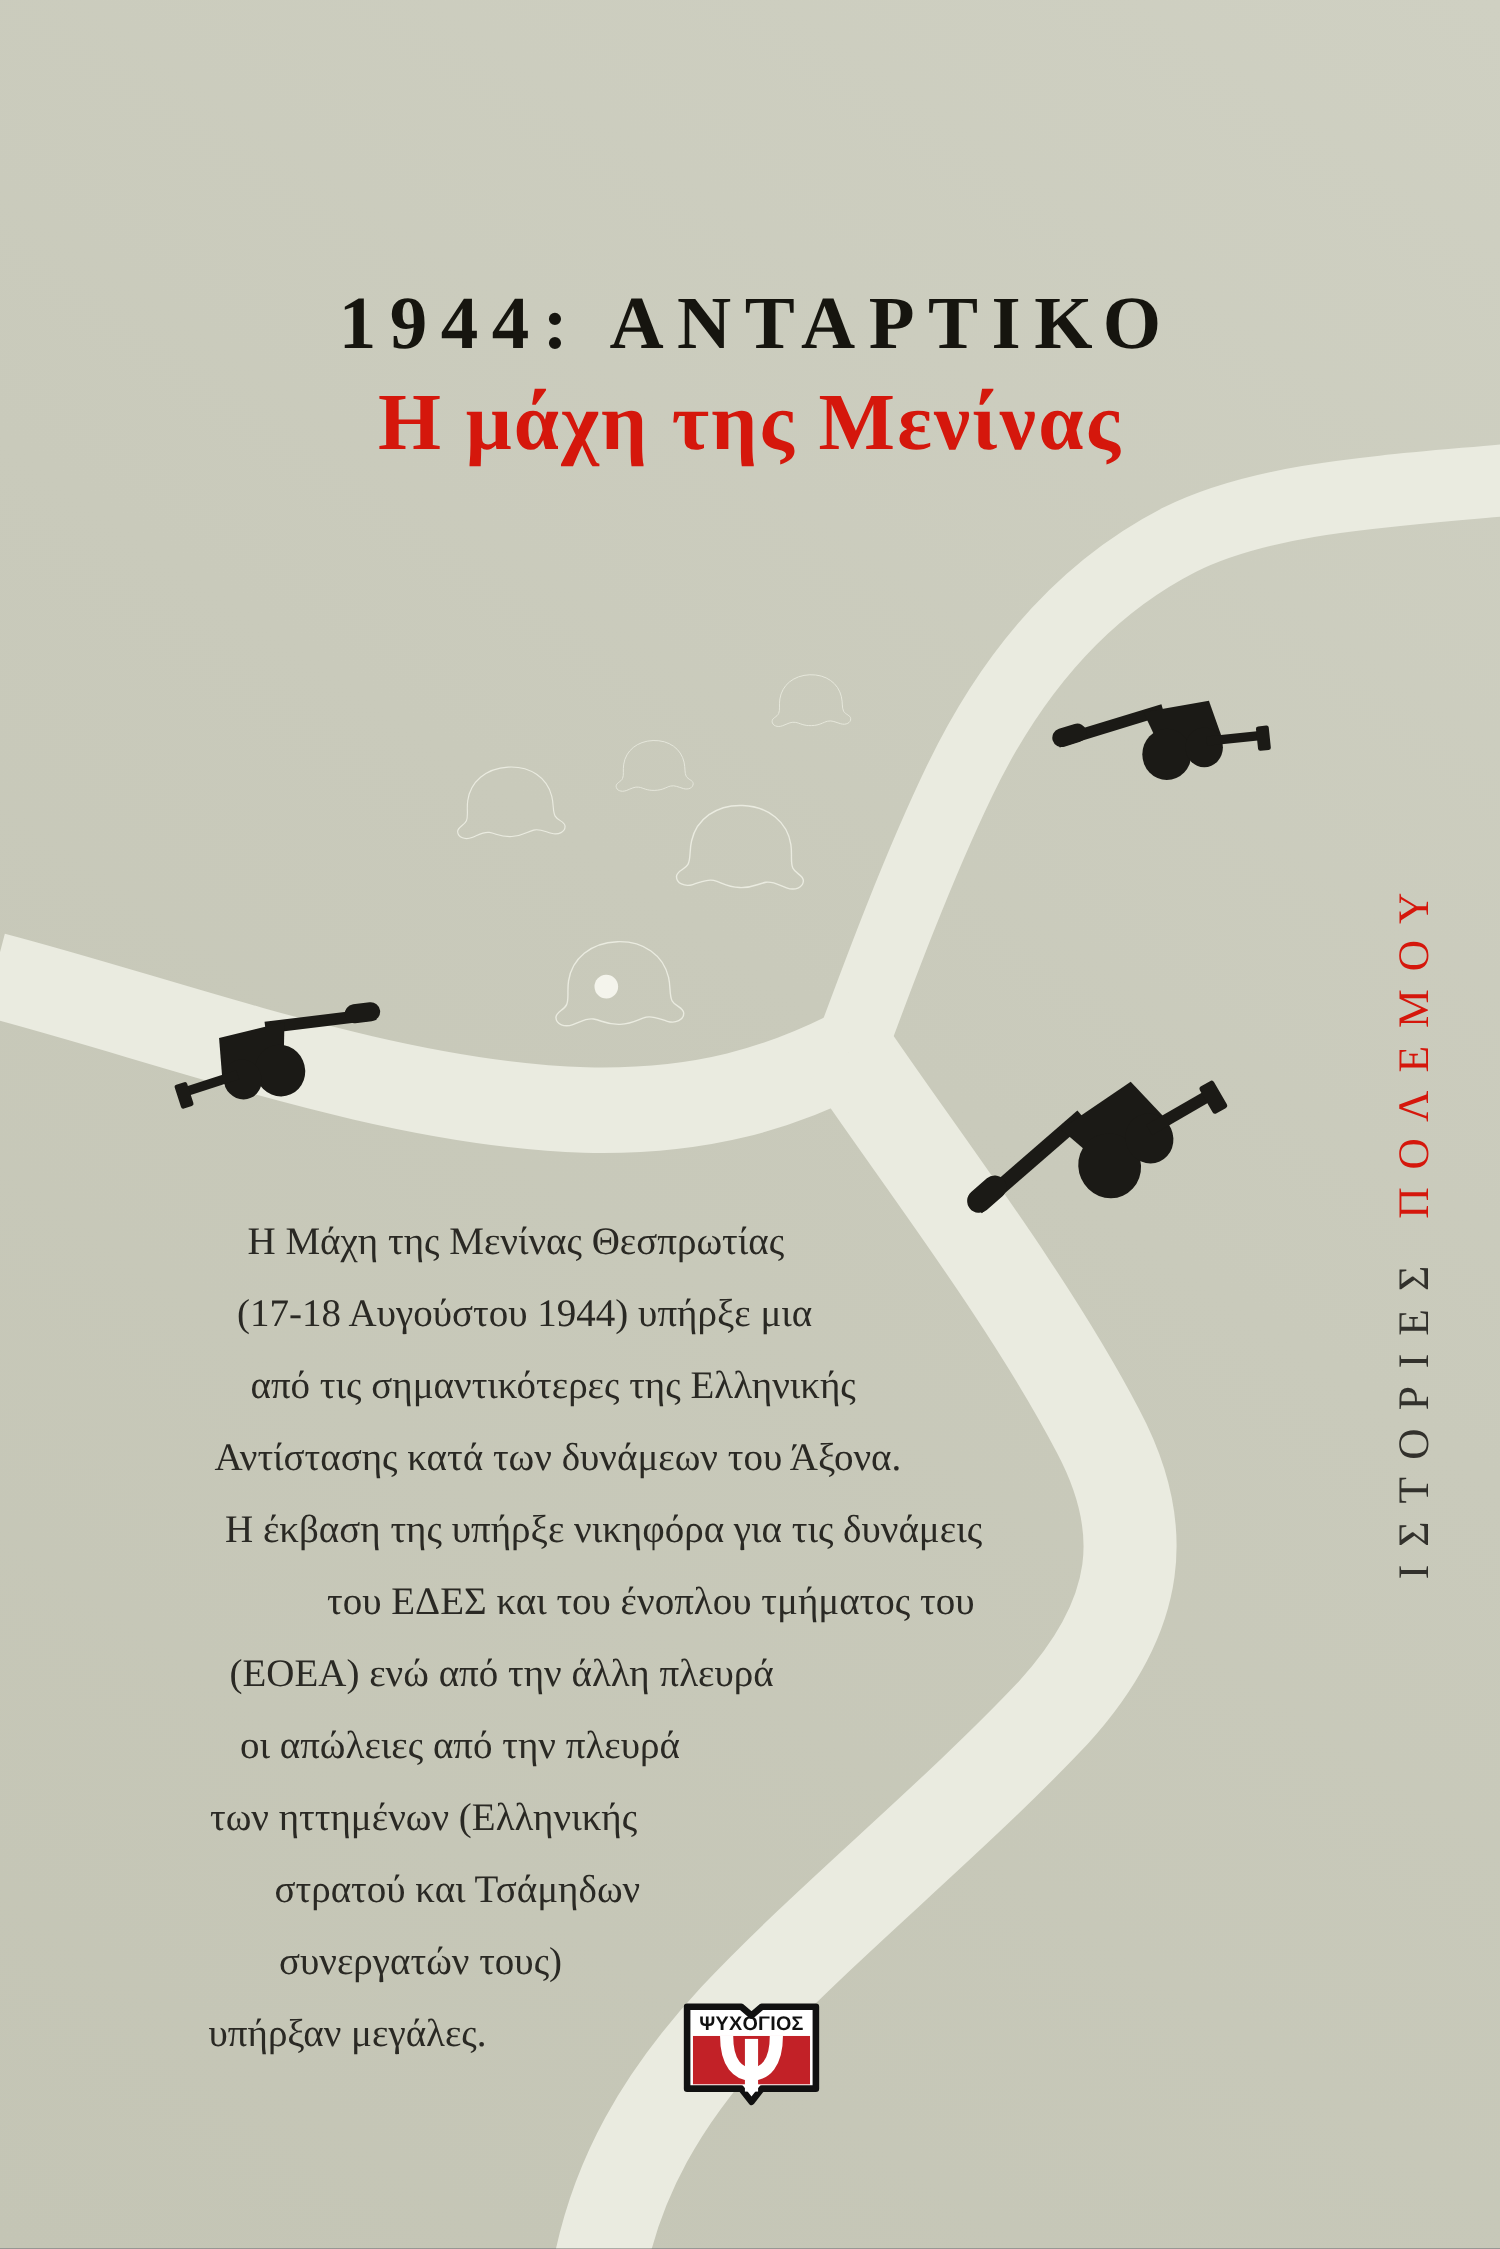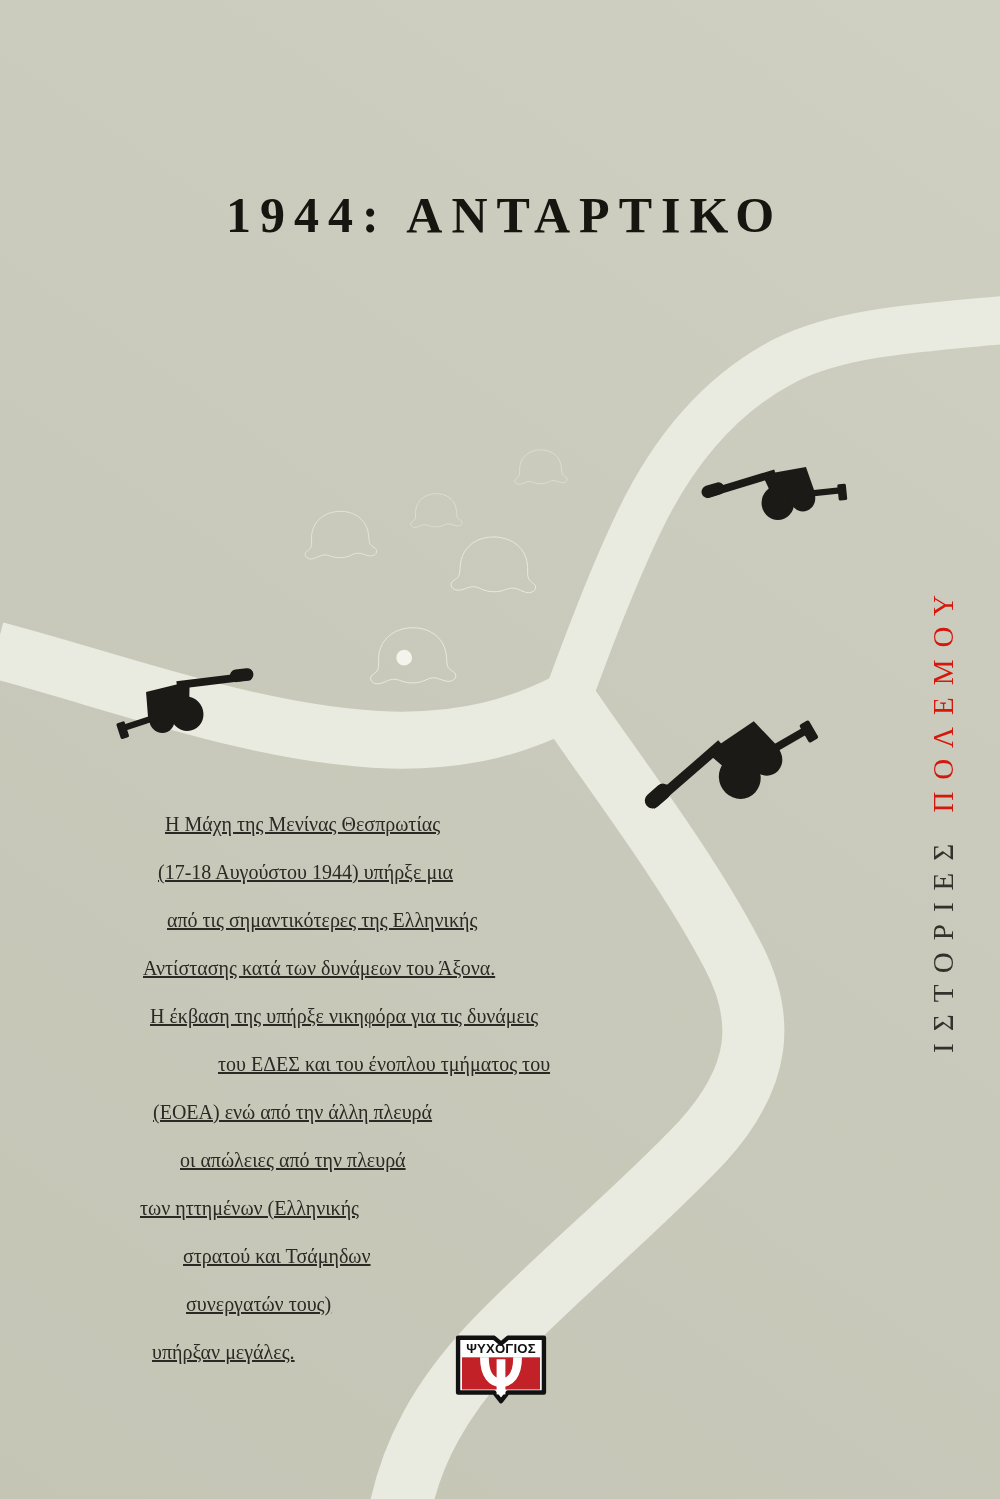--- a/index.html
+++ b/index.html
@@ -28,21 +28,21 @@
   .title{
     position:absolute;left:0;top:186px;width:100%;text-align:center;
     font-size:50px;font-weight:600;letter-spacing:9px;color:var(--title-black);
     text-indent:9px;
   }
   .subtitle{
     position:absolute;left:0;top:250px;width:100%;text-align:center;
     font-size:54px;font-weight:600;letter-spacing:1.5px;color:var(--text-red);
   }
   .blurb-line{
-    position:absolute;font-size:20px;color:var(--body-text);white-space:nowrap;text-decoration:underline;
+    position:absolute;font-size:26px;color:var(--body-text);white-space:nowrap;
   }
   .side{
     position:absolute;left:695px;top:800px;width:500px;height:36px;
     transform:rotate(-90deg);text-align:center;white-space:nowrap;
     font-size:29px;letter-spacing:12px;
   }
   .side .s1{color:var(--author-gray);}
   .side .s2{color:var(--text-red);}
   .logo{position:absolute;left:452px;top:1330px;width:98px;height:80px;}
   .logo svg{width:100%;height:100%;}
@@ -106,34 +106,35 @@
       <use href="#cannon"></use>
     </svg>
   <svg class="cannon" viewBox="0 0 190 110" style="left:108px;top:652px;width:150px;height:87px;transform:rotate(-24deg) scaleX(-1);">
       <use href="#cannon"></use>
     </svg>
   <svg class="cannon" viewBox="0 0 190 110" style="left:632px;top:704px;width:188px;height:109px;transform:rotate(-24deg);">
       <use href="#cannon"></use>
     </svg>
 
   <div class="title">1944: ΑΝΤΑΡΤΙΚΟ</div>
+  <div class="subtitle">Η μάχη της Μενίνας</div>
 
   <div>
     <div class="blurb-line" style="left:165px;top:813px;">Η Μάχη της Μενίνας Θεσπρωτίας</div>
     <div class="blurb-line" style="left:158px;top:861px;">(17-18 Αυγούστου 1944) υπήρξε μια</div>
     <div class="blurb-line" style="left:167px;top:909px;">από τις σημαντικότερες της Ελληνικής</div>
     <div class="blurb-line" style="left:143px;top:957px;">Αντίστασης κατά των δυνάμεων του Άξονα.</div>
     <div class="blurb-line" style="left:150px;top:1005px;">Η έκβαση της υπήρξε νικηφόρα για τις δυνάμεις</div>
     <div class="blurb-line" style="left:186px;top:1053px;margin-left:32px;">του ΕΔΕΣ και του ένοπλου τμήματος του</div>
     <div class="blurb-line" style="left:153px;top:1101px;">(ΕΟΕΑ) ενώ από την άλλη πλευρά</div>
-    <div class="blurb-line" style="left:160px;top:1149px;margin-left:20px;">οι απώλειες από την πλευρά</div>
+    <div class="blurb-line" style="left:160px;top:1149px;">οι απώλειες από την πλευρά</div>
     <div class="blurb-line" style="left:140px;top:1197px;">των ηττημένων (Ελληνικής</div>
     <div class="blurb-line" style="left:183px;top:1245px;">στρατού και Τσάμηδων</div>
     <div class="blurb-line" style="left:186px;top:1293px;">συνεργατών τους)</div>
-    <div class="blurb-line" style="left:152px;top:1341px;">υπήρξαν μεγάλες.</div>
+    <div class="blurb-line" style="left:139px;top:1341px;">υπήρξαν μεγάλες.</div>
   </div>
 
   <div class="side">
     <span class="s1">ΙΣΤΟΡΙΕΣ</span><span> </span><span class="s2">ΠΟΛΕΜΟΥ</span>
   </div>
 
   <div class="logo">
     <svg viewBox="0 0 100 82">
       <path d="M6,8 L43,8 L50,14 L57,8 L94,8 L94,64 L57,64 L50,73 L43,64 L6,64 Z" fill="#ffffff" stroke="var(--logo-ink)" stroke-width="4.5" stroke-linejoin="round"></path>
       <rect x="10" y="28" width="80" height="33" fill="var(--logo-red)"></rect>

